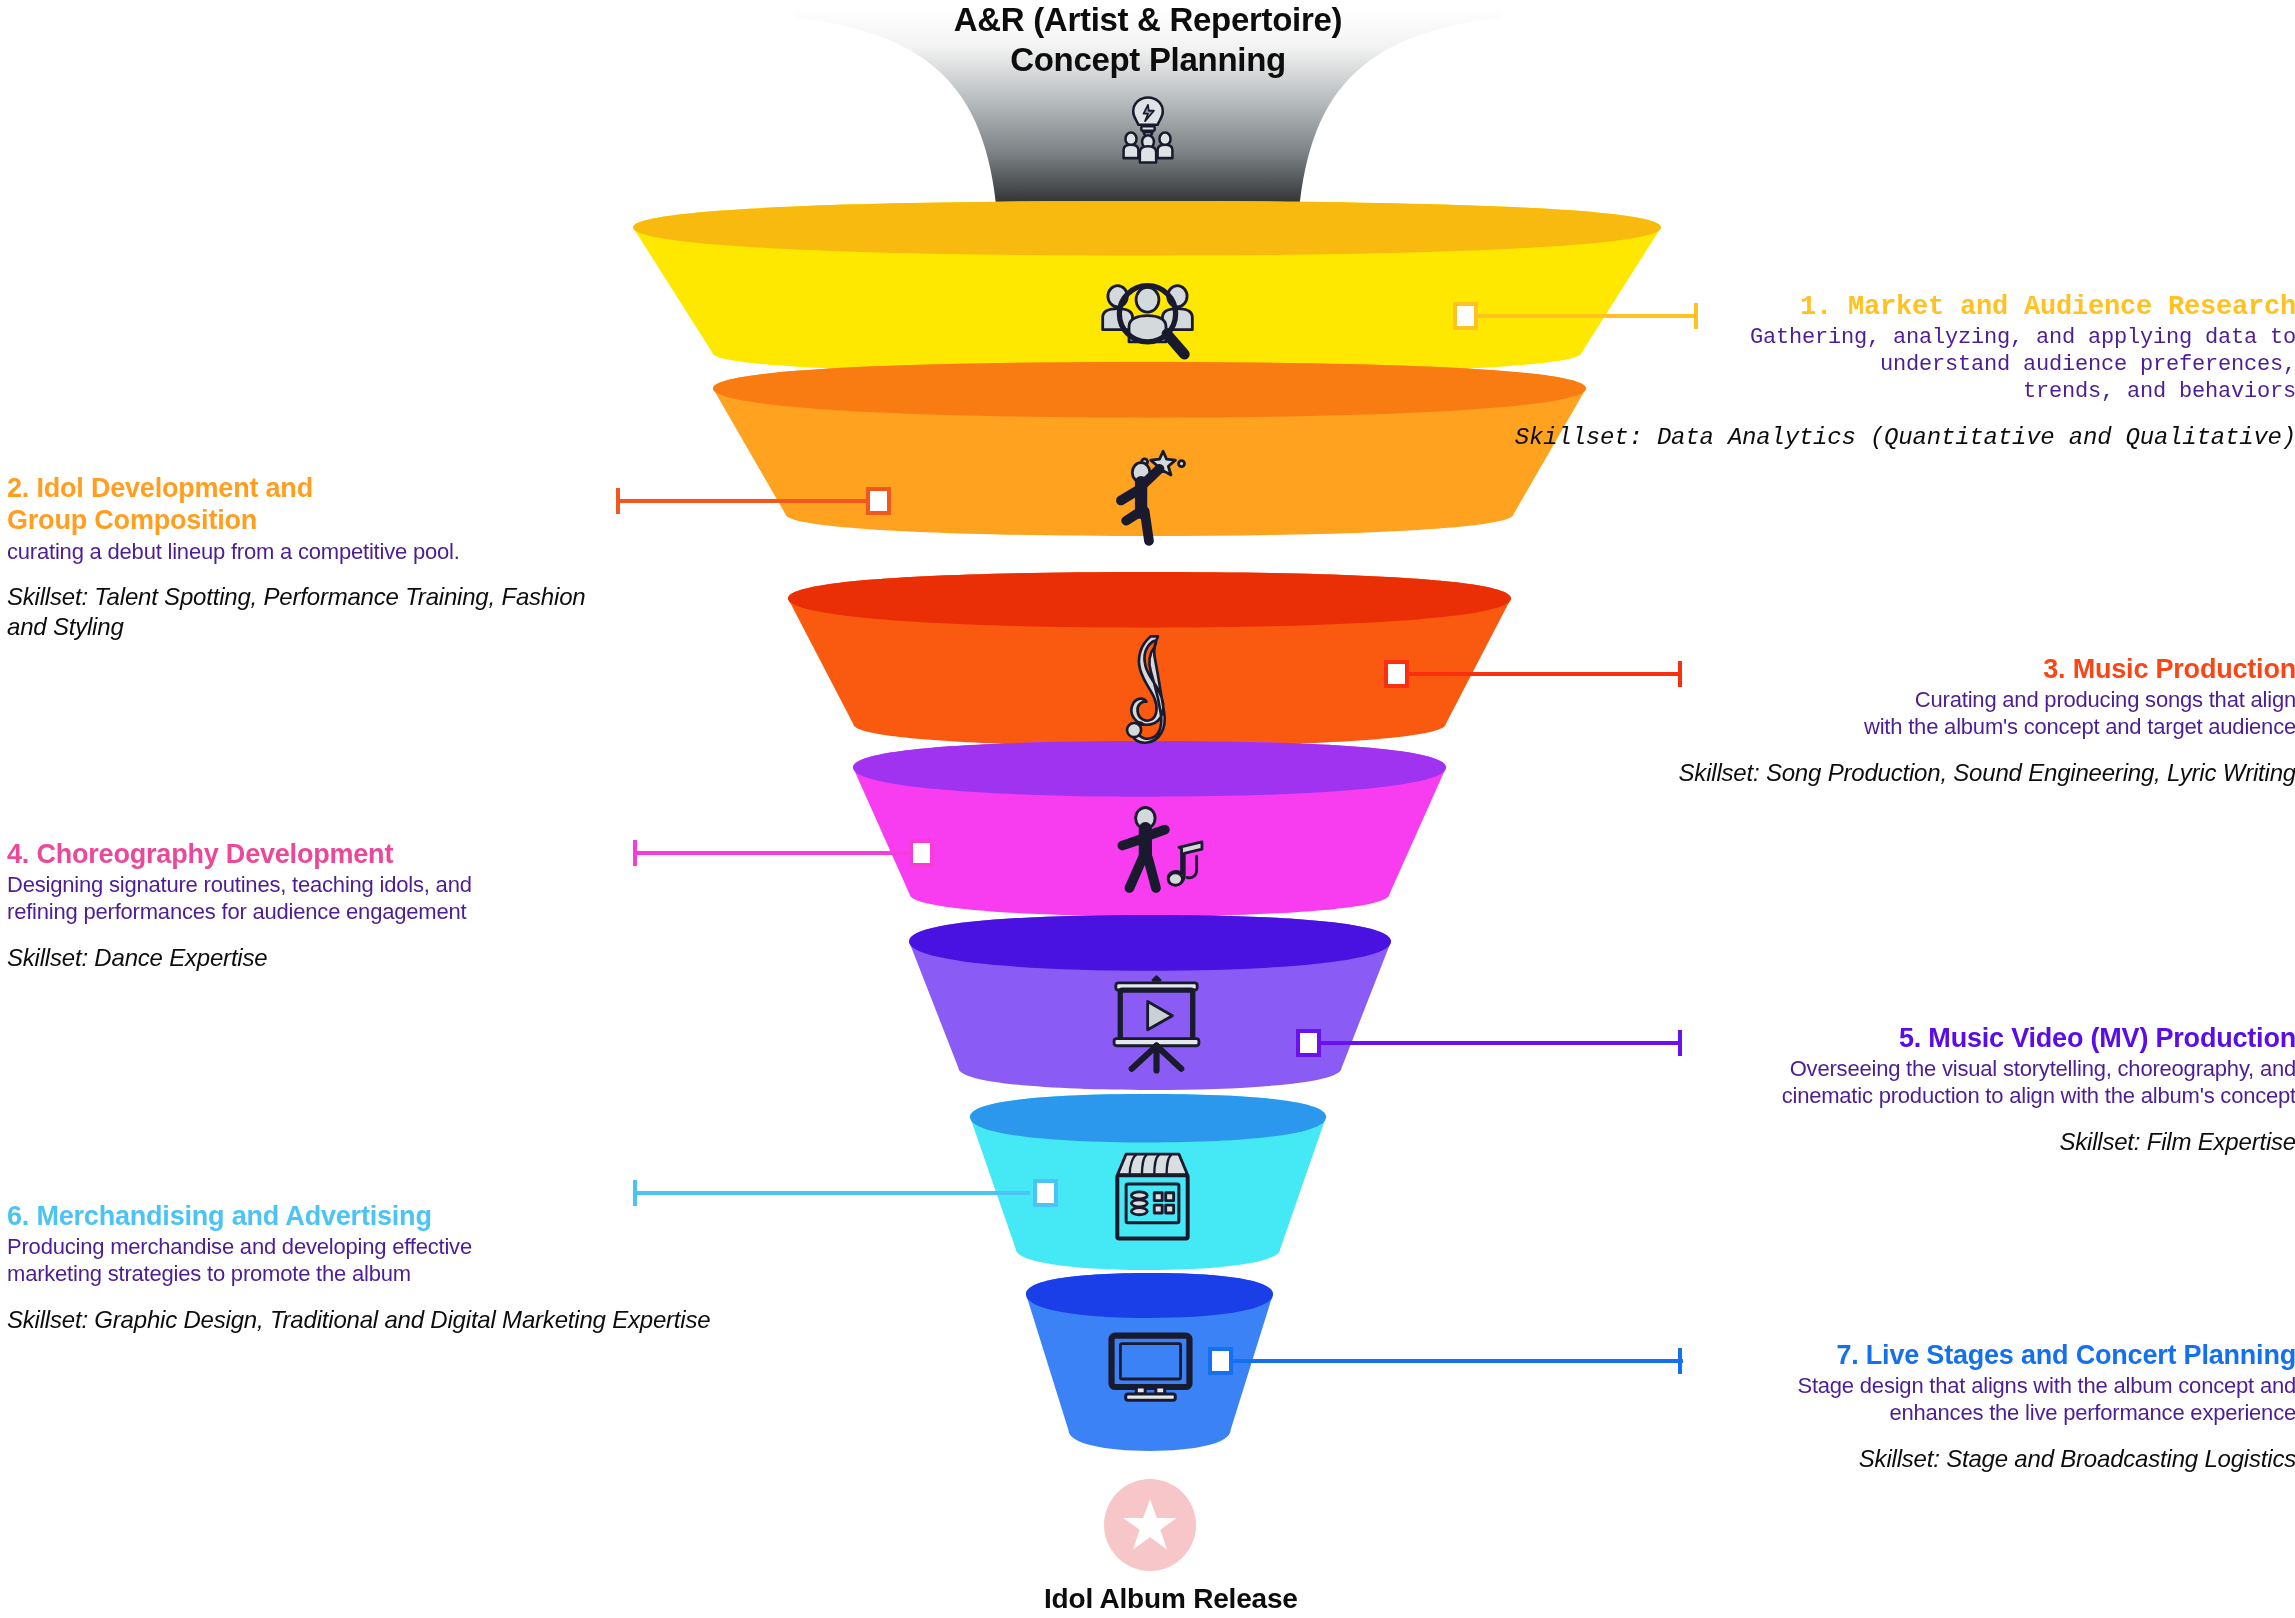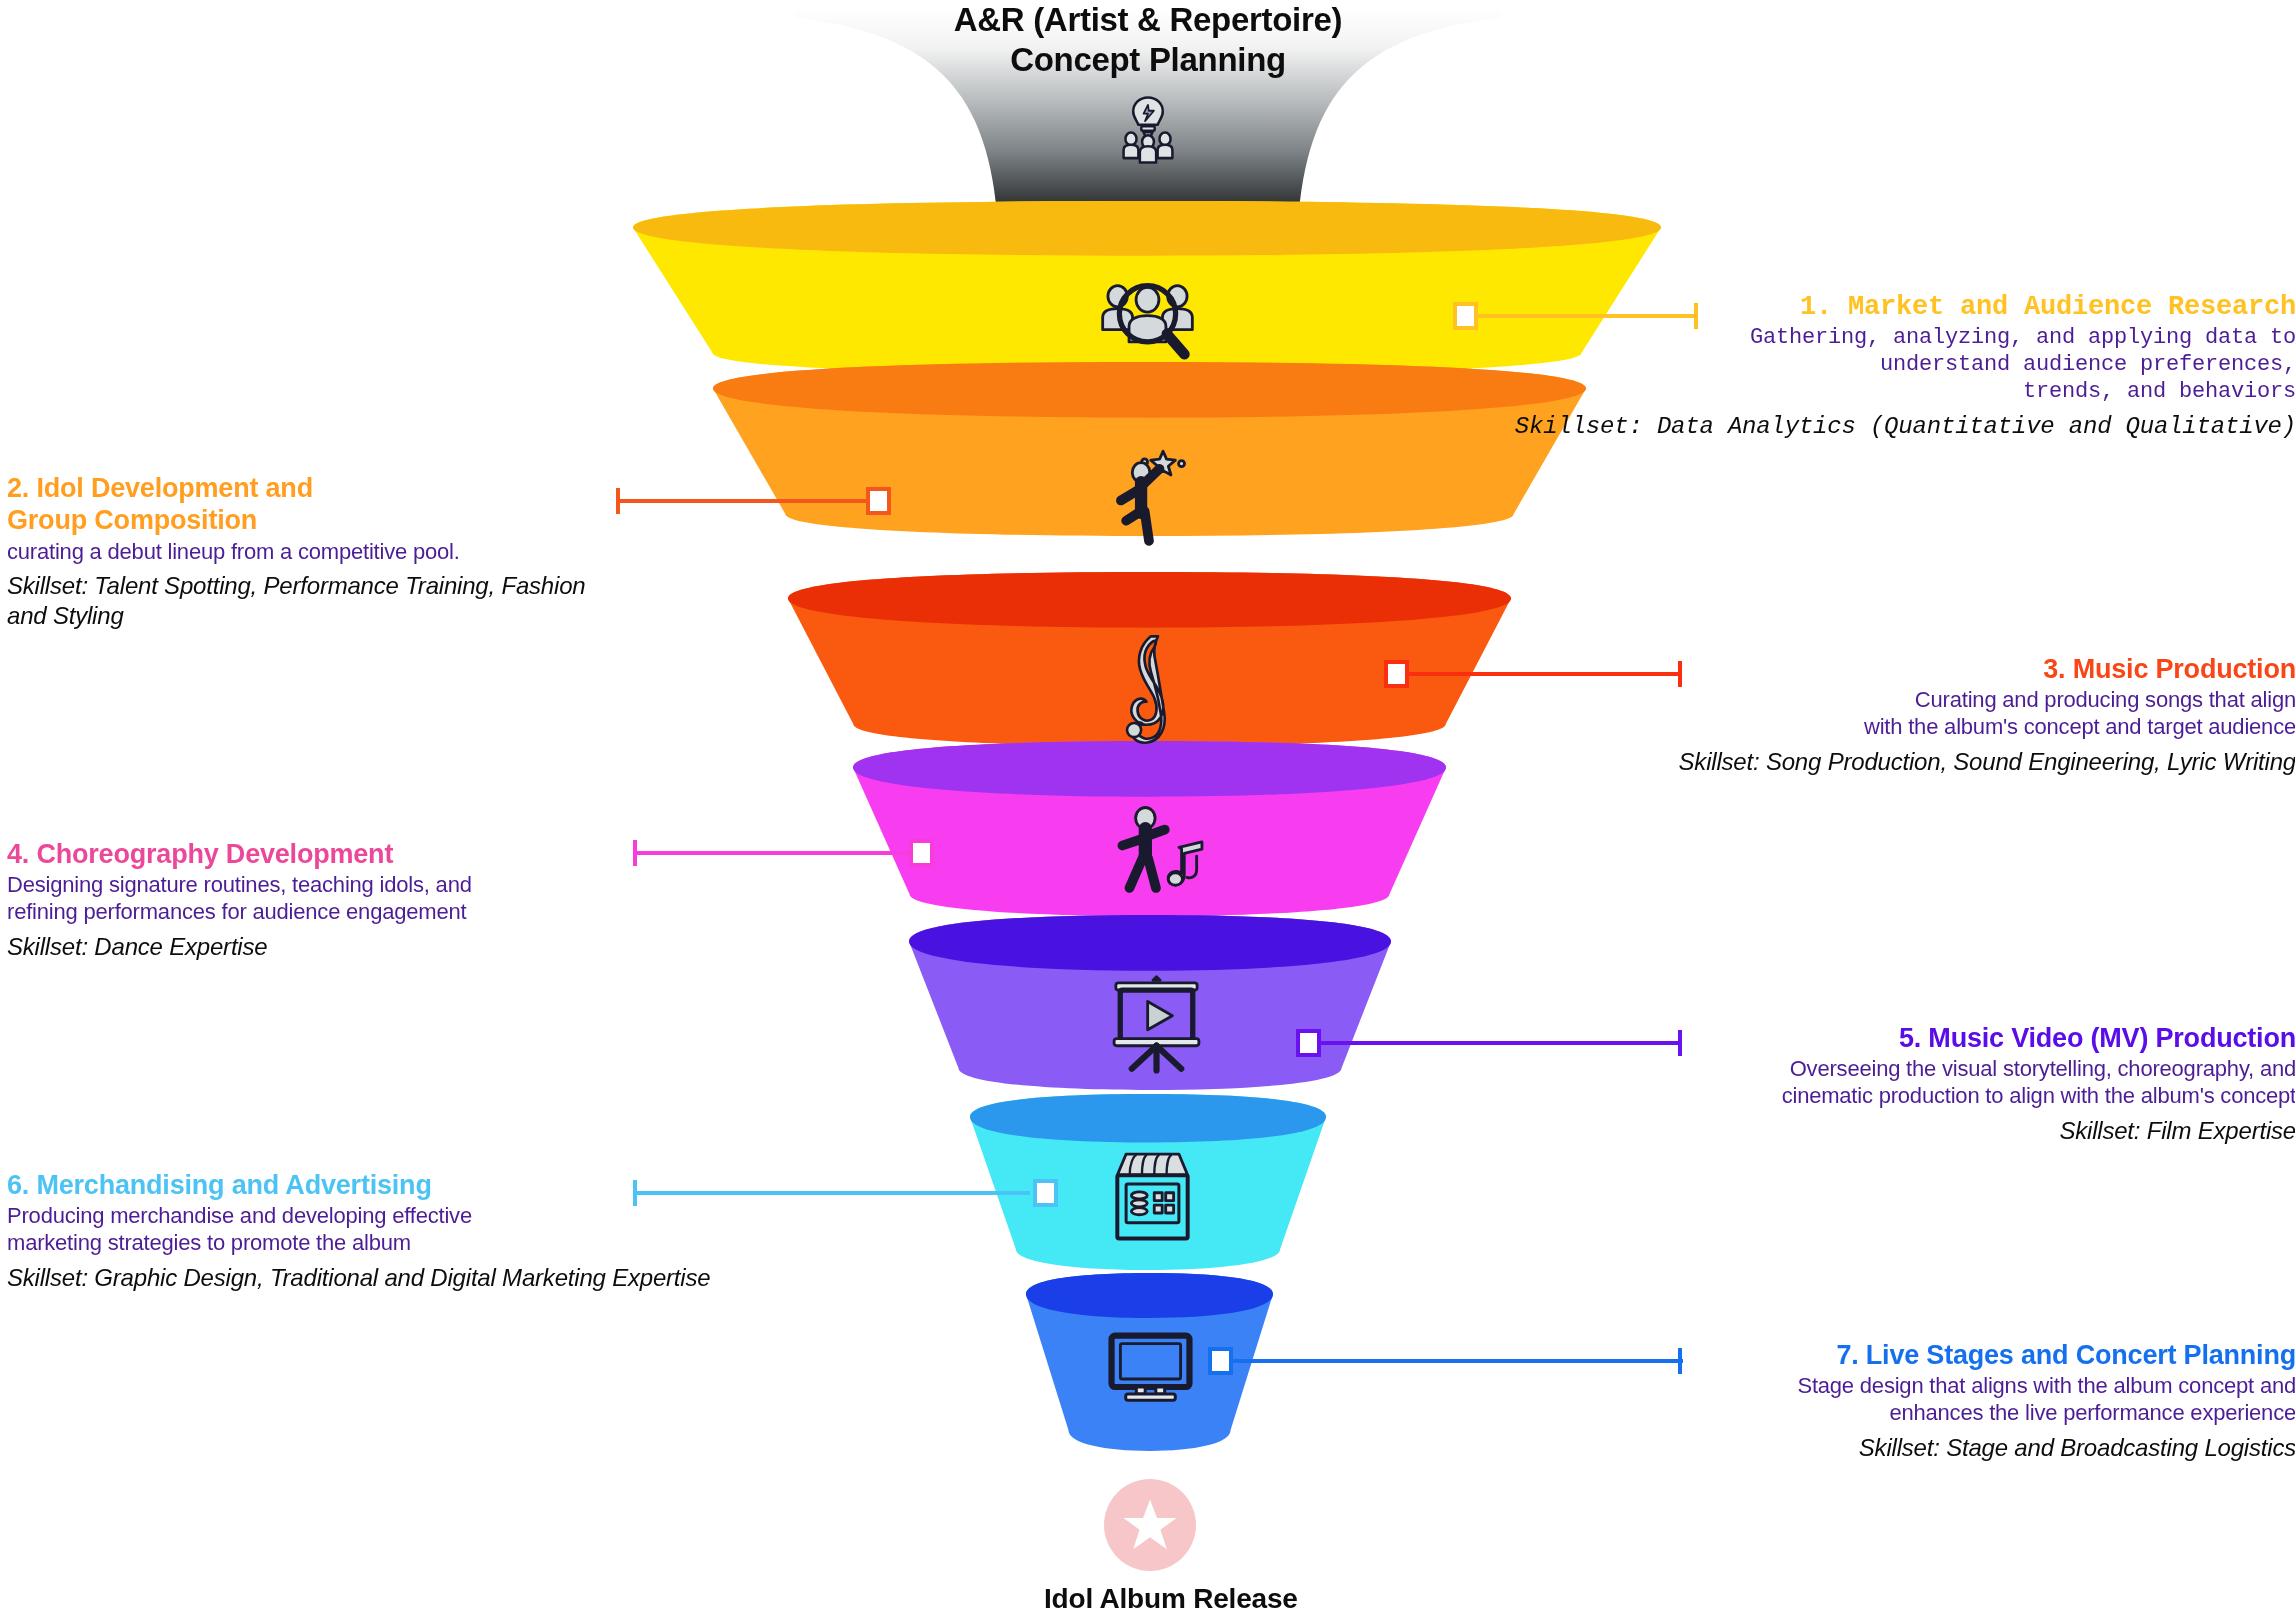--- a/index.html
+++ b/index.html
@@ -55,21 +55,21 @@
   .lbl-title {
     font-weight: bold; font-size: 27px; line-height: 1.20;
     letter-spacing: -0.2px; margin-bottom: 1.8px;
   }
   .lbl-desc {
     font-size: 22px; line-height: 1.22; color: #4c1d95;
     letter-spacing: -0.2px;
   }
   .lbl-skill {
     font-size: 24px; line-height: 1.22; color: #0d0d0d;
-    font-style: italic; letter-spacing: -0.2px; margin-top: 6px;
+    font-style: italic; letter-spacing: -0.2px; margin-top: 17px;
   }
 
   
   #outcome {
     position: absolute; left: 1044px; top: 1479px; width: 212px;
     z-index: 35; text-align: center;
   }
   #outcome-badge {
     width: 92px; height: 92px; border-radius: 50%;
     background: #f7c6c9; margin: 0 auto 12.4px;
@@ -320,21 +320,21 @@
         <rect x="63" y="66" width="9" height="9"></rect>
       </g>
     </svg>
   </div>
   <div class="connector" style="left:633px; top:1191px; width:397px;">
     <div class="conn-line" style="left:0; width:397px; background:#4cc3f5;"></div>
     <div class="conn-cap" style="left:0; background:#4cc3f5;"></div>
     <div class="knob" style="left:400px; border-color:#4cc3f5;"></div>
   </div>
   <div class="label-block left" style="left:7px; top:1169px; width:962px;">
-    <div class="lbl-title" style="color:#4cc3f5;">6. Merchandising and Advertising</div>
+    <div class="lbl-title" style="color:#4cc3f5;margin-top:31px;">6. Merchandising and Advertising</div>
     <div class="lbl-desc">
       <div>Producing merchandise and developing effective</div>
       <div>marketing strategies to promote the album</div>
     </div>
     <div class="lbl-skill">Skillset: Graphic Design, Traditional and Digital Marketing Expertise</div>
   </div>
 
   <div class="bowl" style="left:1026px; top:1273px; width:247px; height:178px;">
     <svg viewBox="0 0 280 202" preserveAspectRatio="none">
       <path d="M 0,24 C 0,7 62,0 140,0 C 218,0 280,7 280,24 L 232,178 C 232,194 190,202 140,202 C 90,202 48,194 48,178 Z" fill="#3b82f6"></path>

